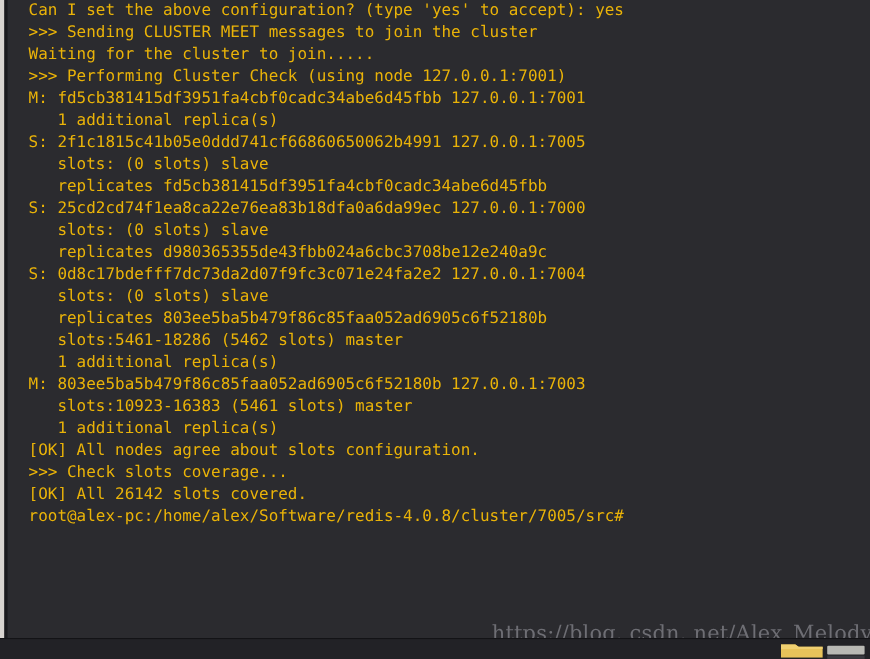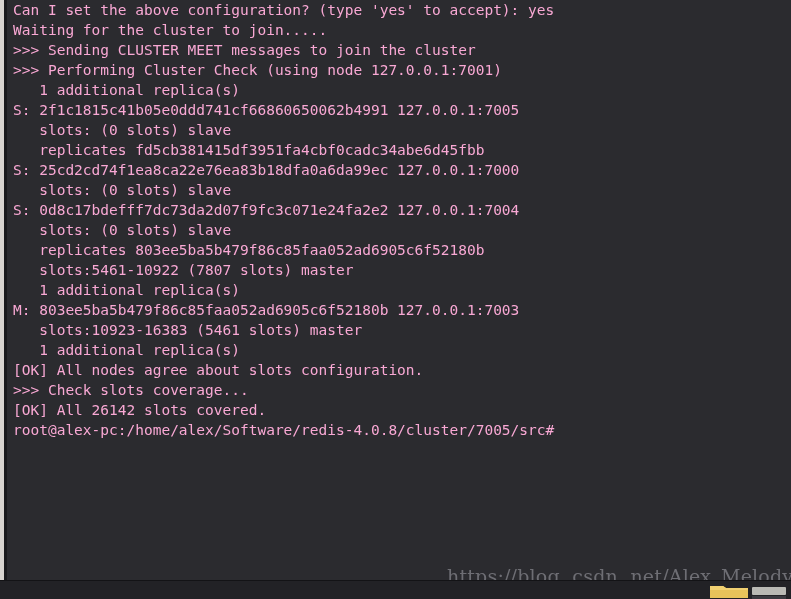--- a/index.html
+++ b/index.html
@@ -50,24 +50,24 @@
     height: 581px;
     background: #2b2b2f;
     padding: 0;
   }
 
   .term-line {
     font-family: "DejaVu Sans Mono", "Liberation Mono", monospace;
     font-size: 14.5px;
     line-height: 20px;
     height: 20px;
-    color: #f9a8d4;
+    color: #eab308;
     white-space: pre;
     letter-spacing: 0px;
-    padding-left: 6px;
+    padding-left: 19px;
   }
 
   
   .watermark {
     position: absolute;
     left: 447px;
     top: 565px;
     font-family: "DejaVu Serif", "Liberation Serif", serif;
     font-size: 19px;
     line-height: 22px;
@@ -118,33 +118,35 @@
 </head>
 <body>
 
 <div id="screen">
 
   <div class="left-gutter"></div>
   <div class="left-gutter-shadow"></div>
 
   <div class="terminal">
     <div class="term-line">Can I set the above configuration? (type 'yes' to accept): yes</div>
+    <div class="term-line">&gt;&gt;&gt; Sending CLUSTER MEET messages to join the cluster</div>
     <div class="term-line">Waiting for the cluster to join.....</div>
-    <div class="term-line">&gt;&gt;&gt; Sending CLUSTER MEET messages to join the cluster</div>
     <div class="term-line">&gt;&gt;&gt; Performing Cluster Check (using node 127.0.0.1:7001)</div>
+    <div class="term-line">M: fd5cb381415df3951fa4cbf0cadc34abe6d45fbb 127.0.0.1:7001</div>
     <div class="term-line">   1 additional replica(s)</div>
     <div class="term-line">S: 2f1c1815c41b05e0ddd741cf66860650062b4991 127.0.0.1:7005</div>
     <div class="term-line">   slots: (0 slots) slave</div>
     <div class="term-line">   replicates fd5cb381415df3951fa4cbf0cadc34abe6d45fbb</div>
     <div class="term-line">S: 25cd2cd74f1ea8ca22e76ea83b18dfa0a6da99ec 127.0.0.1:7000</div>
     <div class="term-line">   slots: (0 slots) slave</div>
+    <div class="term-line">   replicates d980365355de43fbb024a6cbc3708be12e240a9c</div>
     <div class="term-line">S: 0d8c17bdefff7dc73da2d07f9fc3c071e24fa2e2 127.0.0.1:7004</div>
     <div class="term-line">   slots: (0 slots) slave</div>
     <div class="term-line">   replicates 803ee5ba5b479f86c85faa052ad6905c6f52180b</div>
-    <div class="term-line">   slots:5461-10922 (7807 slots) master</div>
+    <div class="term-line">   slots:5461-18286 (5462 slots) master</div>
     <div class="term-line">   1 additional replica(s)</div>
     <div class="term-line">M: 803ee5ba5b479f86c85faa052ad6905c6f52180b 127.0.0.1:7003</div>
     <div class="term-line">   slots:10923-16383 (5461 slots) master</div>
     <div class="term-line">   1 additional replica(s)</div>
     <div class="term-line">[OK] All nodes agree about slots configuration.</div>
     <div class="term-line">&gt;&gt;&gt; Check slots coverage...</div>
     <div class="term-line">[OK] All 26142 slots covered.</div>
     <div class="term-line">root@alex-pc:/home/alex/Software/redis-4.0.8/cluster/7005/src#</div>
   </div>
 

